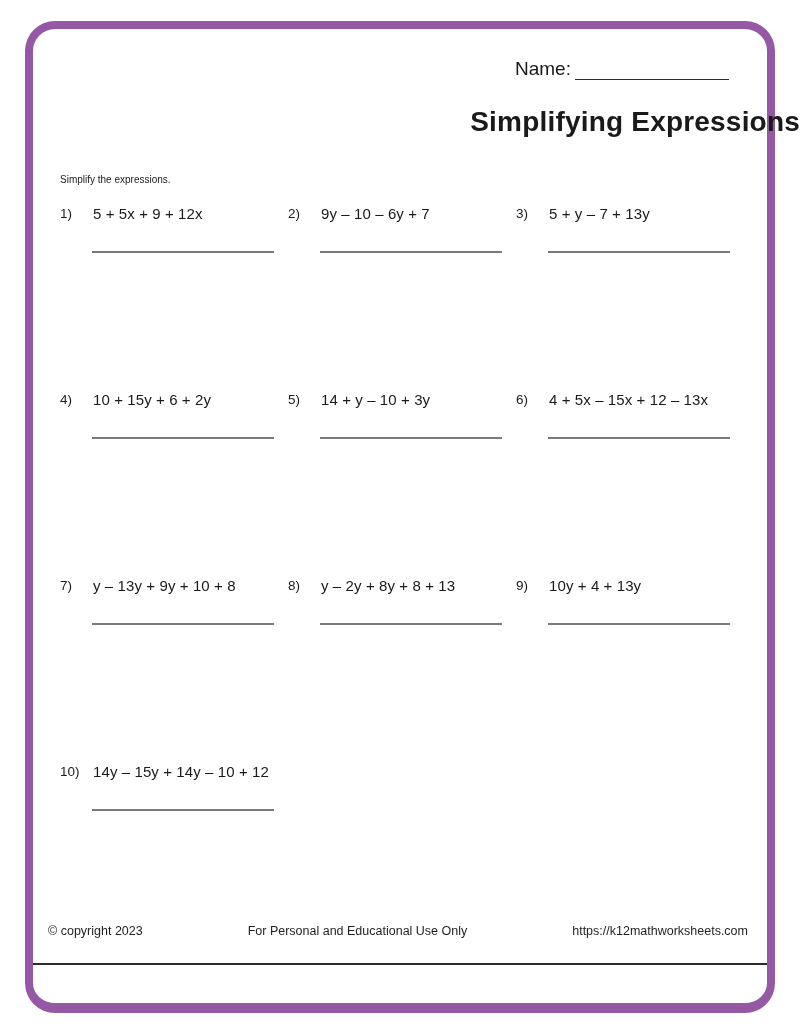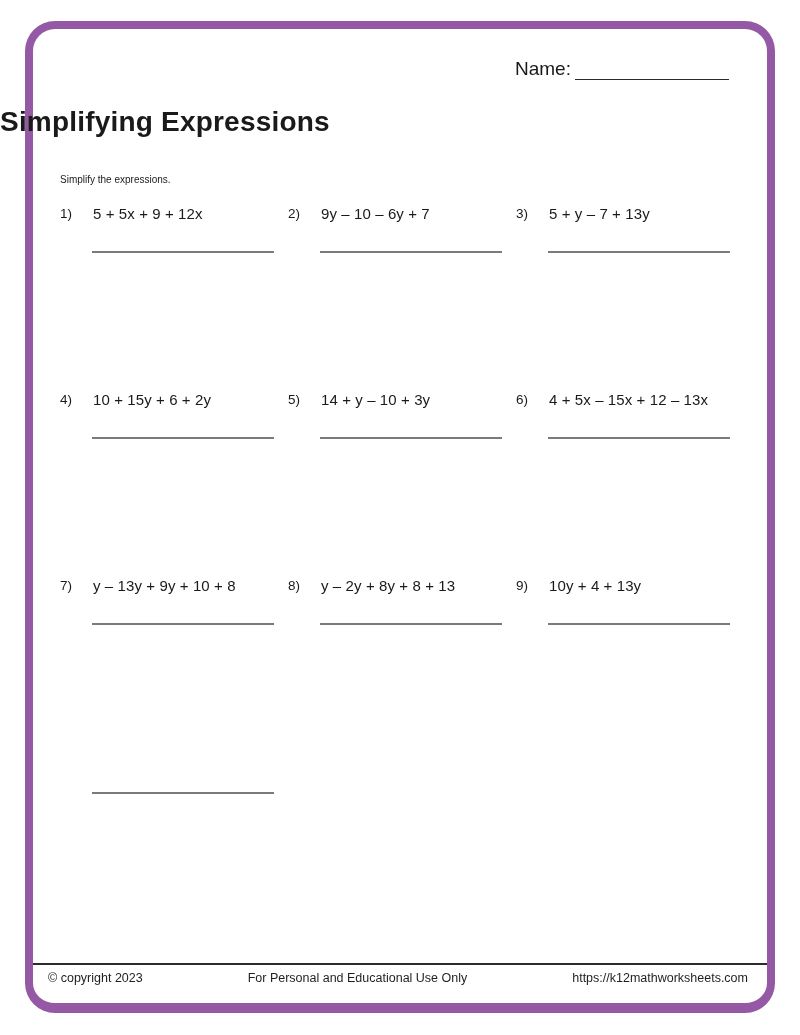--- a/index.html
+++ b/index.html
@@ -31,21 +31,21 @@
   .name-row .label { white-space: nowrap; padding-right: 4px; }
   .name-line {
     flex: 1;
     border-bottom: 1.5px solid #2a2a2a;
     height: 18px;
   }
   .worksheet-title {
     position: absolute;
     left: 0; top: 106px;
     width: 800px;
-    text-align: left;
+    text-align: right;
     font-size: 28px;
     font-weight: bold;
     letter-spacing: 0.2px;
   }
   .instructions {
     position: absolute;
     left: 60px; top: 174px;
     font-size: 10px;
   }
   .problem-grid {
@@ -77,21 +77,21 @@
     height: 0;
   }
   .footer-divider {
     position: absolute;
     left: 33px; top: 963px;
     width: 734px;
     border-top: 2px solid #2b2b2b;
   }
   .footer-row {
     position: absolute;
-    left: 48px; top: 971px;
+    left: 48px; top: 924px;
     width: 700px;
     display: flex;
     justify-content: space-between;
     align-items: center;
     font-size: 12.5px;
     color: #1f1f1f;
   }
 </style>
 </head>
 <body>
@@ -175,20 +175,24 @@
 
   <div class="problem">
     <div class="prob-head">
       <span class="prob-num">9)</span>
       <span class="prob-expr">10y + 4 + 13y</span>
     </div>
     <div class="answer-line"></div>
   </div>
 
   <div class="problem">
+    <div class="prob-head">
+      <span class="prob-num">10)</span>
+      <span class="prob-expr">14y – 15y + 14y – 10 + 12</span>
+    </div>
     <div class="answer-line"></div>
   </div>
 
 
 
 </div>
 
 <div class="footer-divider"></div>
 
 <div class="footer-row">

